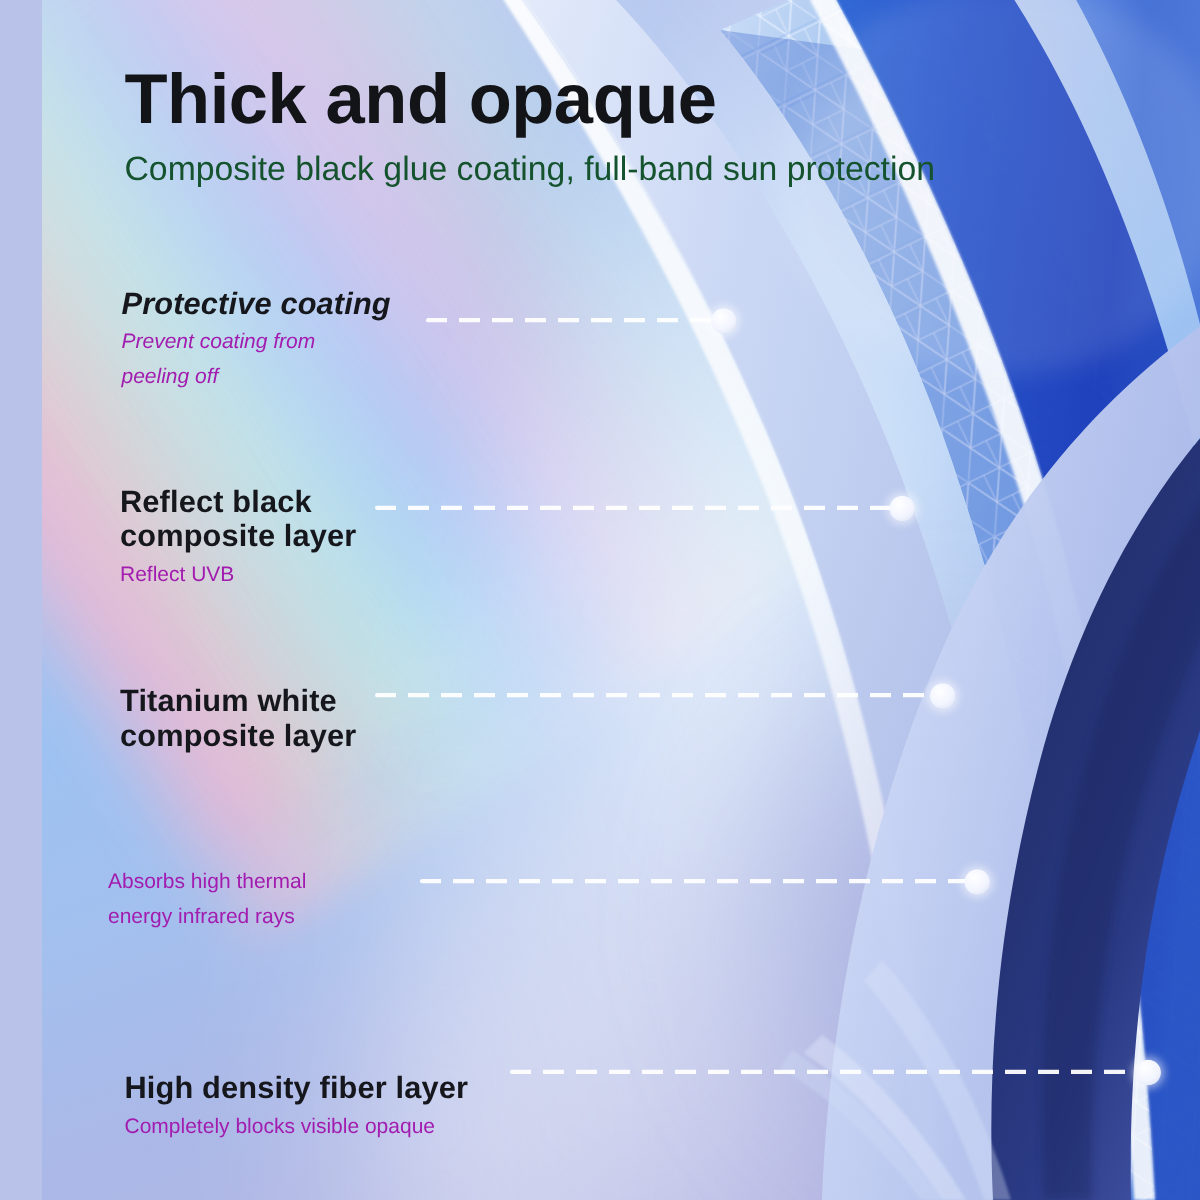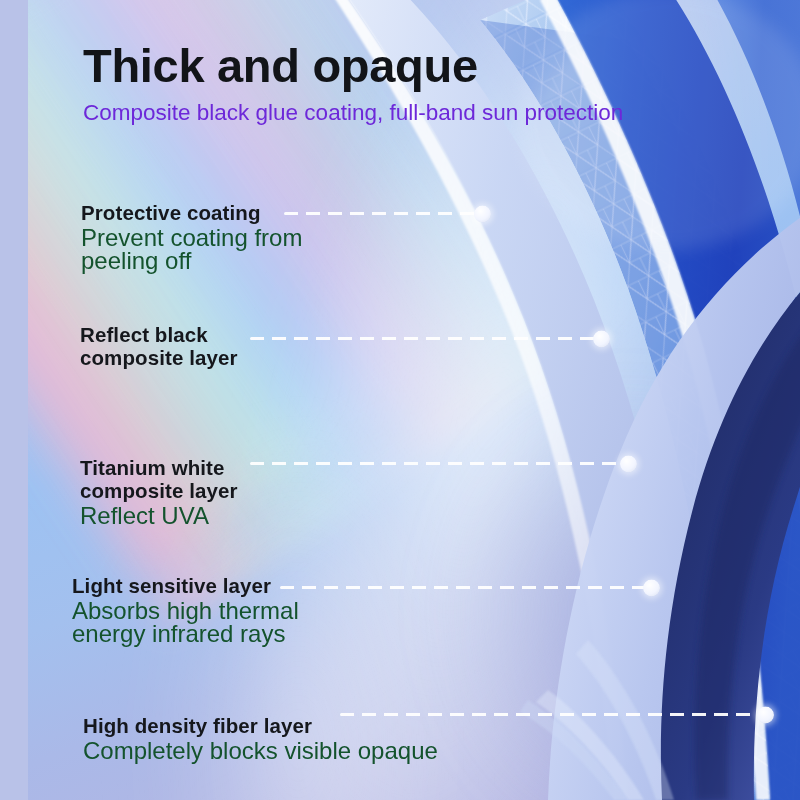--- a/index.html
+++ b/index.html
@@ -81,21 +81,21 @@
   
   #film { position:absolute; inset:0; }
 
   
   .callout { position:absolute; }
   .c-title {
     font-weight:bold; color:#15171c; letter-spacing:.1px;
     font-size:20.5px; line-height:23px; white-space:pre-line;
   }
   .c-desc {
-    color:#14532d; font-size:24px; line-height:23px;
+    color:#a21caf; font-size:14px; line-height:23px;
     white-space:pre-line; margin-top:2px;
   }
   .leader { position:absolute; height:3px; }
   .leader .dash {
     position:absolute; left:0; top:0; height:3px; right:11px;
     background-image:linear-gradient(90deg,#ffffff 0 14px, rgba(255,255,255,0) 14px 22px);
     background-size:22px 3px;
     background-repeat:repeat-x;
     opacity:.95;
     border-radius:2px;
@@ -107,21 +107,21 @@
     box-shadow:0 0 6px 2px rgba(255,255,255,.55);
   }
 
   
   #heading { position:absolute; left:55px; top:38px; }
   #title {
     font-size:47px; font-weight:bold; color:#121418;
     letter-spacing:-.3px; line-height:56px;
   }
   #subtitle {
-    font-size:22.5px; color:#6d28d9; line-height:28px; margin-top:5px;
+    font-size:22.5px; color:#14532d; line-height:28px; margin-top:5px;
     letter-spacing:0px;
   }
 </style>
 </head>
 <body>
 
 <div id="stage">
 
   <div class="bg-base"></div>
   <div class="irid"></div>
@@ -249,48 +249,47 @@
 
     <ellipse cx="640" cy="120" rx="150" ry="130" fill="#ffffff" opacity="0.10" filter="url(#soft8)"></ellipse>
   </svg>
 
   <div id="heading">
     <div id="title">Thick and opaque</div>
     <div id="subtitle">Composite black glue coating, full-band sun protection</div>
   </div>
 
   <div id="callouts">
-      <div class="callout" style="left: 53px; top: 201px;">
+      <div class="callout" style="left: 53px; top: 191px; font-style: italic;">
         <div class="c-title">Protective coating</div>
         <div class="c-desc">Prevent coating from
 peeling off</div>
       </div>
       <div class="leader" style="left: 256px; top: 212px; width: 205px;">
         <div class="dash"></div>
         <div class="dot"></div>
       </div>
       <div class="callout" style="left: 52px; top: 323px;">
         <div class="c-title">Reflect black
 composite layer</div>
+        <div class="c-desc">Reflect UVB</div>
       </div>
       <div class="leader" style="left: 222px; top: 337px; width: 358px;">
         <div class="dash"></div>
         <div class="dot"></div>
       </div>
       <div class="callout" style="left: 52px; top: 456px;">
         <div class="c-title">Titanium white
 composite layer</div>
-        <div class="c-desc">Reflect UVA</div>
       </div>
       <div class="leader" style="left: 222px; top: 462px; width: 385px;">
         <div class="dash"></div>
         <div class="dot"></div>
       </div>
       <div class="callout" style="left: 44px; top: 574px;">
-        <div class="c-title">Light sensitive layer</div>
         <div class="c-desc">Absorbs high thermal
 energy infrared rays</div>
       </div>
       <div class="leader" style="left: 252px; top: 586px; width: 378px;">
         <div class="dash"></div>
         <div class="dot"></div>
       </div>
       <div class="callout" style="left: 55px; top: 714px;">
         <div class="c-title">High density fiber layer</div>
         <div class="c-desc">Completely blocks visible opaque</div>

